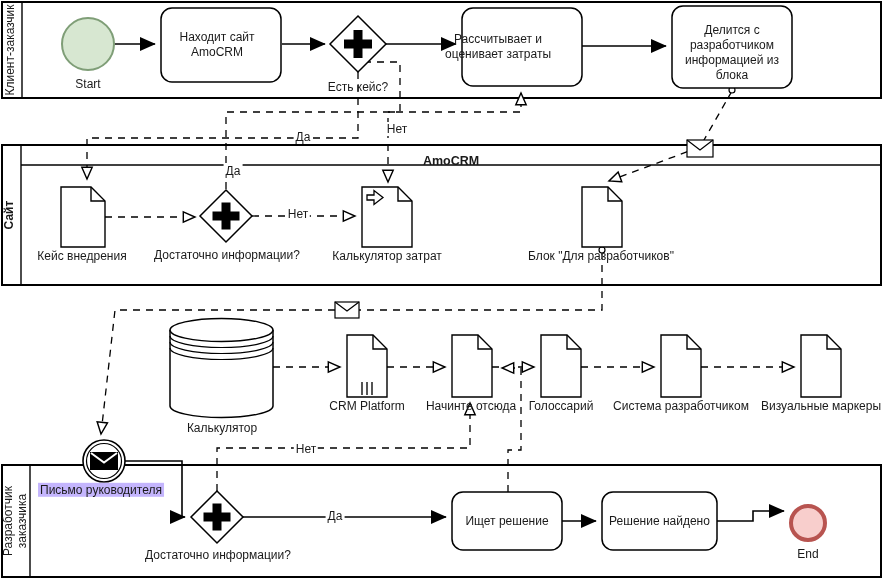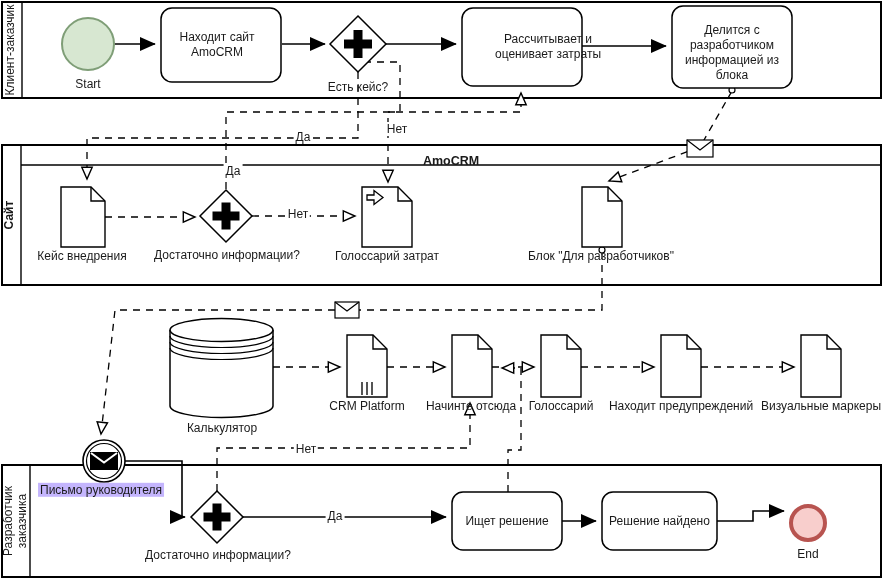--- a/index.html
+++ b/index.html
@@ -169,36 +169,36 @@
 
     <circle cx="808" cy="523" r="17" style="fill:var(--end-fill);stroke:var(--end-stroke)" stroke-width="4"></circle>
   </svg>
 
   <div class="vlabel" style="left:-36px;top:42px;width:96px;height:16px;">Клиент-заказчик</div>
   <div class="vlabel" style="left:-59px;top:207px;width:140px;height:16px;font-weight:bold;">Сайт</div>
   <div class="vlabel" style="left:-34px;top:507px;width:100px;height:28px;">Разработчик заказчика</div>
   <div class="band-lbl" style="left:21px;top:146px;width:860px;height:30px;">AmoCRM</div>
 
   <div class="task-lbl" style="left:161px;top:8px;width:112px;height:74px;">Находит сайт AmoCRM</div>
-  <div class="task-lbl" style="left:488px;top:8px;width:120px;height:78px;">Рассчитывает и оценивает затраты</div>
+  <div class="task-lbl" style="left:438px;top:8px;width:120px;height:78px;">Рассчитывает и оценивает затраты</div>
   <div class="task-lbl" style="left:672px;top:12px;width:120px;height:82px;">Делится с разработчиком информацией из блока</div>
   <div class="task-lbl" style="left:452px;top:492px;width:110px;height:58px;">Ищет решение</div>
   <div class="task-lbl" style="left:602px;top:492px;width:115px;height:58px;">Решение найдено</div>
 
   <div class="lbl" style="left:88px;top:84px;">Start</div>
   <div class="lbl" style="left:358px;top:87px;">Есть кейс?</div>
   <div class="lbl" style="left:82px;top:256px;">Кейс внедрения</div>
   <div class="lbl" style="left:227px;top:255px;">Достаточно информации?</div>
-  <div class="lbl" style="left:387px;top:256px;">Голоссарий затрат</div>
+  <div class="lbl" style="left:387px;top:256px;">Калькулятор затрат</div>
   <div class="lbl" style="left:601px;top:256px;">Блок "Для разработчиков"</div>
   <div class="lbl" style="left:222px;top:428px;">Калькулятор</div>
   <div class="lbl" style="left:367px;top:406px;">CRM Platform</div>
   <div class="lbl" style="left:471px;top:406px;">Начинте отсюда</div>
   <div class="lbl" style="left:561px;top:406px;">Голоссарий</div>
-  <div class="lbl" style="left:681px;top:406px;">Находит предупреждений</div>
+  <div class="lbl" style="left:681px;top:406px;">Система разработчиком</div>
   <div class="lbl" style="left:821px;top:406px;">Визуальные маркеры</div>
   <div class="lbl" style="left:101px;top:490px;background:#c4b5fd;padding:0 2px;">Письмо руководителя</div>
   <div class="lbl" style="left:218px;top:555px;">Достаточно информации?</div>
   <div class="lbl" style="left:808px;top:554px;">End</div>
 
   <div class="edge-lbl" style="left:303px;top:137px;">Да</div>
   <div class="edge-lbl" style="left:397px;top:129px;">Нет</div>
   <div class="edge-lbl" style="left:233px;top:171px;">Да</div>
   <div class="edge-lbl" style="left:298px;top:214px;">Нет</div>
   <div class="edge-lbl" style="left:306px;top:449px;">Нет</div>

